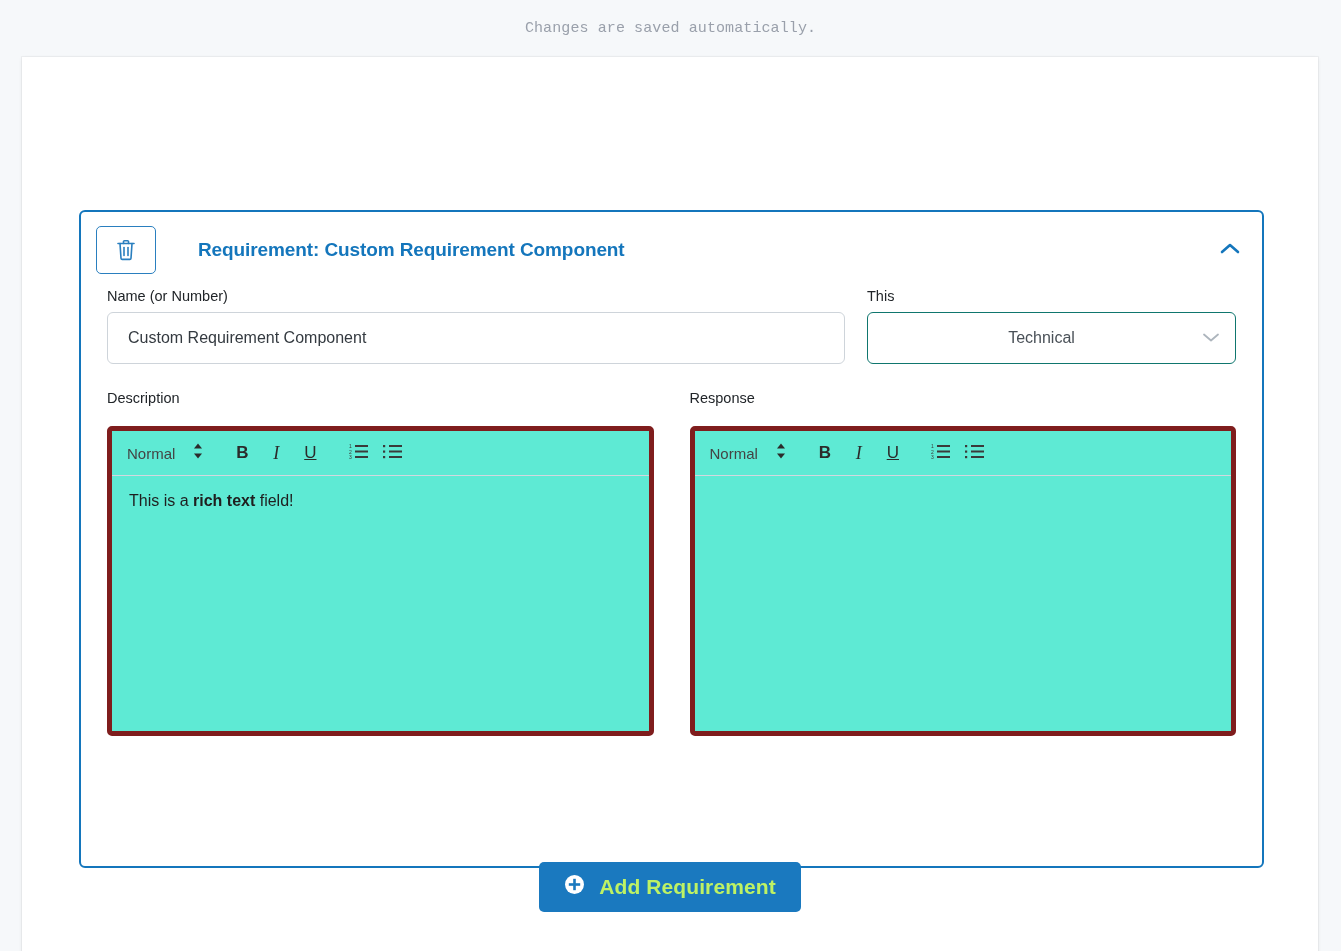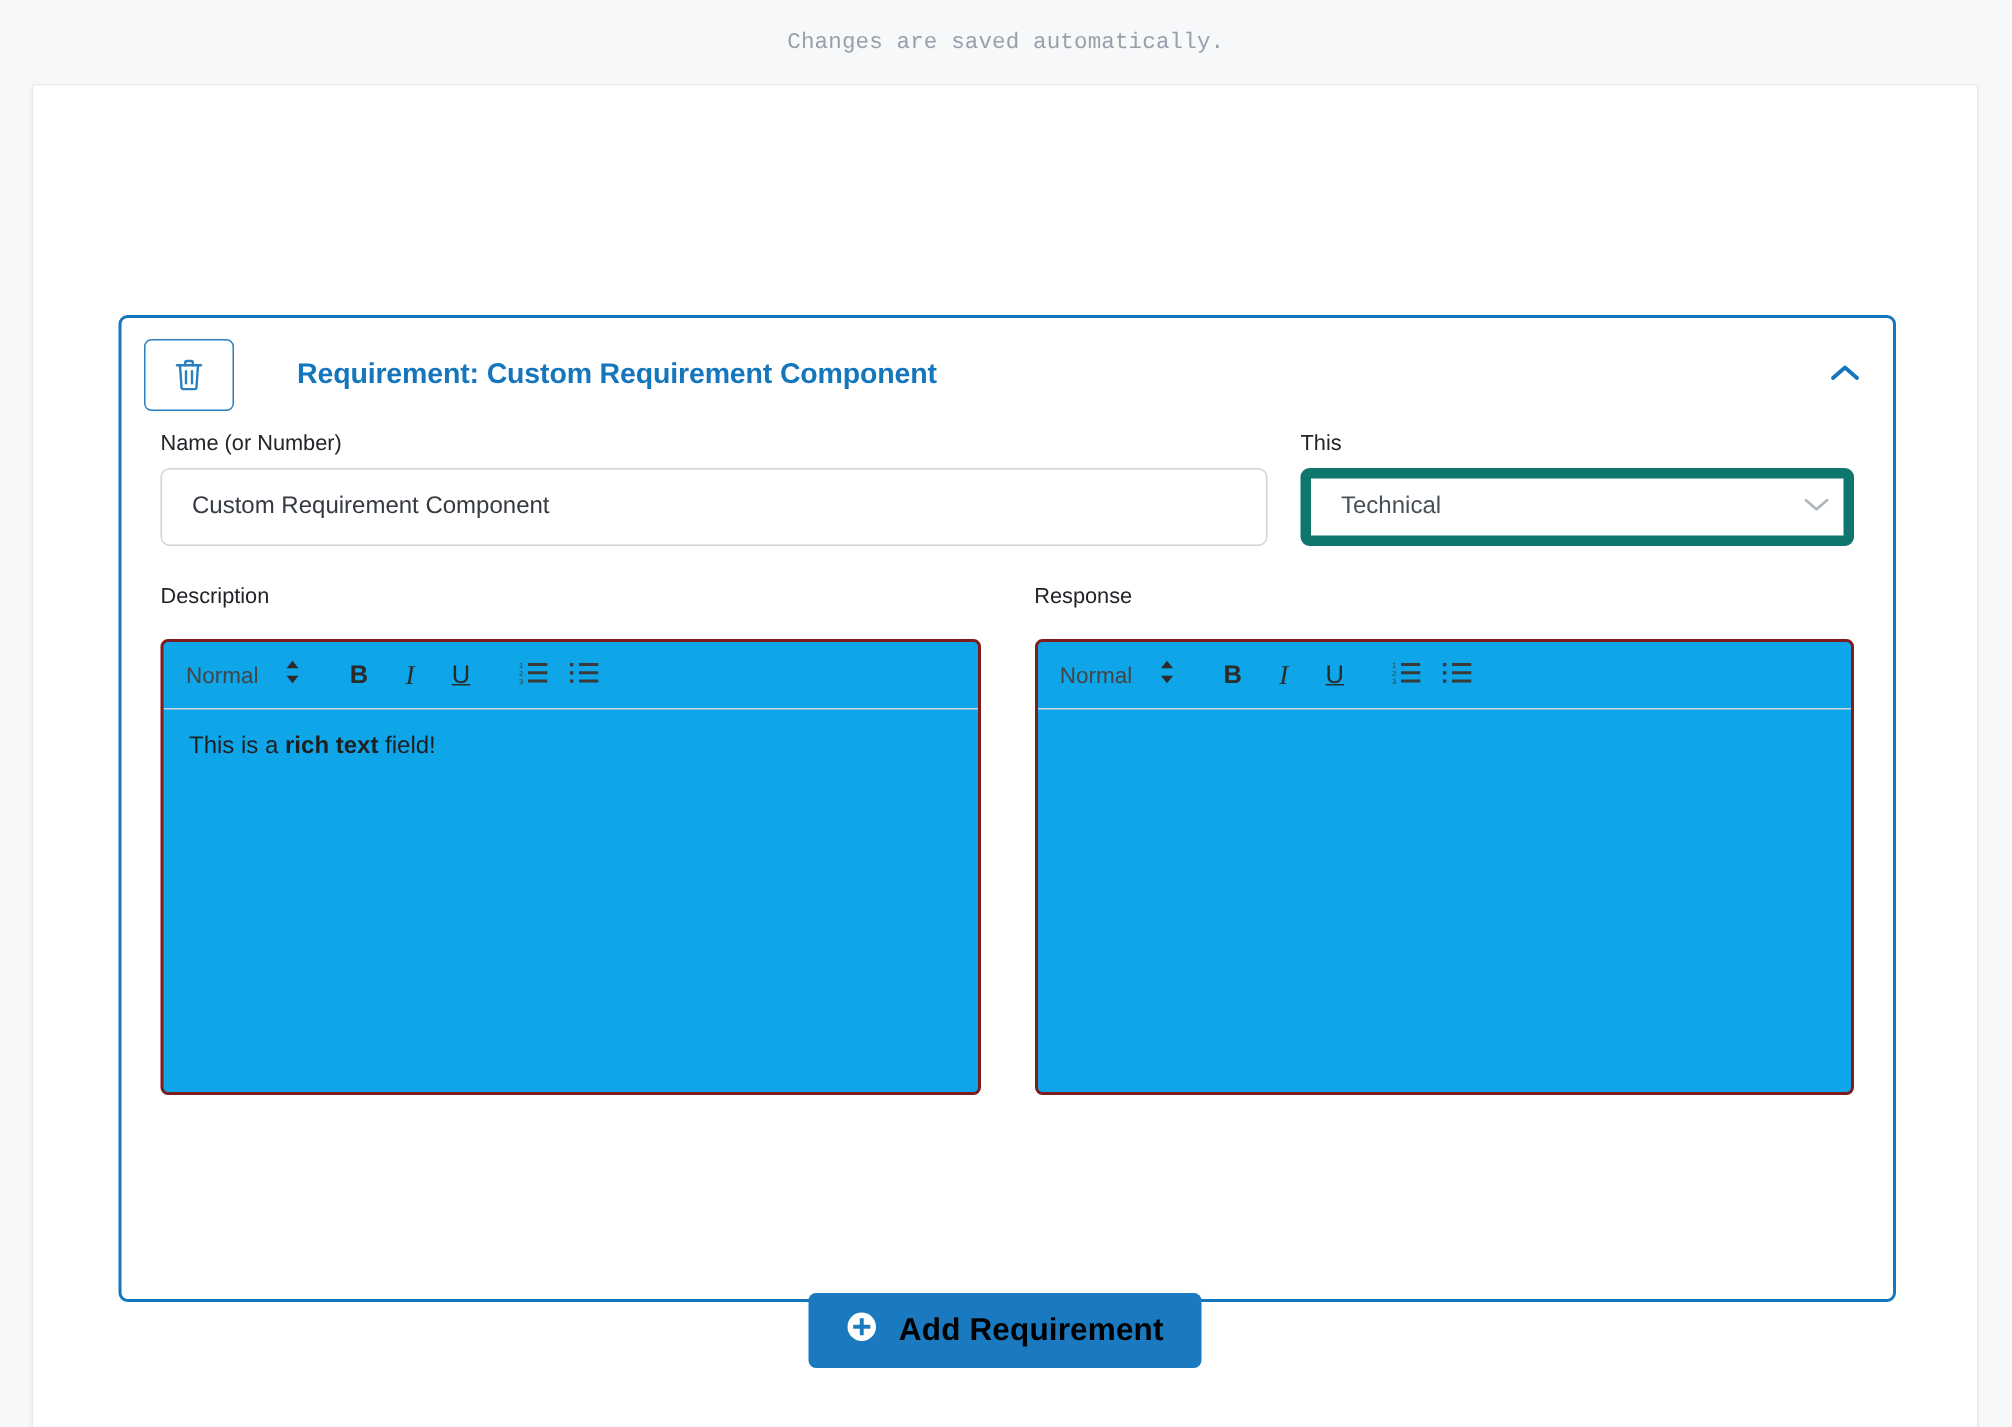--- a/index.html
+++ b/index.html
@@ -130,51 +130,52 @@
     color: #343a40;
     font-family: "Liberation Sans", sans-serif;
     background: #fff;
     outline: none;
   }
 
   .select-wrap { position: relative; width: 100%; }
   .select-input {
     width: 100%;
     height: 52px;
-    border: 7px solid #0f766e;
+    border: 1px solid #0f766e;
     border-radius: 6px;
     padding: 0 40px 0 20px;
     font-size: 16px;
     color: #495057;
     background: #fff;
     display: flex;
     align-items: center;
     cursor: pointer;
+    justify-content: center;
   }
   .select-caret {
     position: absolute;
     right: 16px;
     top: 50%;
     transform: translateY(-50%);
     pointer-events: none;
   }
 
   
   .editors-row {
     display: flex;
     padding: 0 26px;
     gap: 36px;
     margin-top: 26px;
   }
   .editor-col { width: 574px; }
 
   .editor-shell {
-    border: 2px solid #7f1d1d;
+    border: 5px solid #7f1d1d;
     border-radius: 5px;
-    background: #0ea5e9;
+    background: #5eead4;
     overflow: hidden;
     margin-top: 20px;
   }
   .editor-toolbar {
     height: 45px;
     border-bottom: 1px solid #d3d8de;
     display: flex;
     align-items: center;
     padding-left: 15px;
     gap: 0;
@@ -231,21 +232,21 @@
   }
   .add-btn {
     display: flex;
     align-items: center;
     gap: 14px;
     height: 50px;
     padding: 0 25px;
     background: #1a79bf;
     border: none;
     border-radius: 5px;
-    color: #000000;
+    color: #bef264;
     font-size: 21px;
     font-weight: 700;
     font-family: "Liberation Sans", sans-serif;
     cursor: pointer;
     letter-spacing: 0.1px;
   }
 </style>
 </head>
 <body>
 

